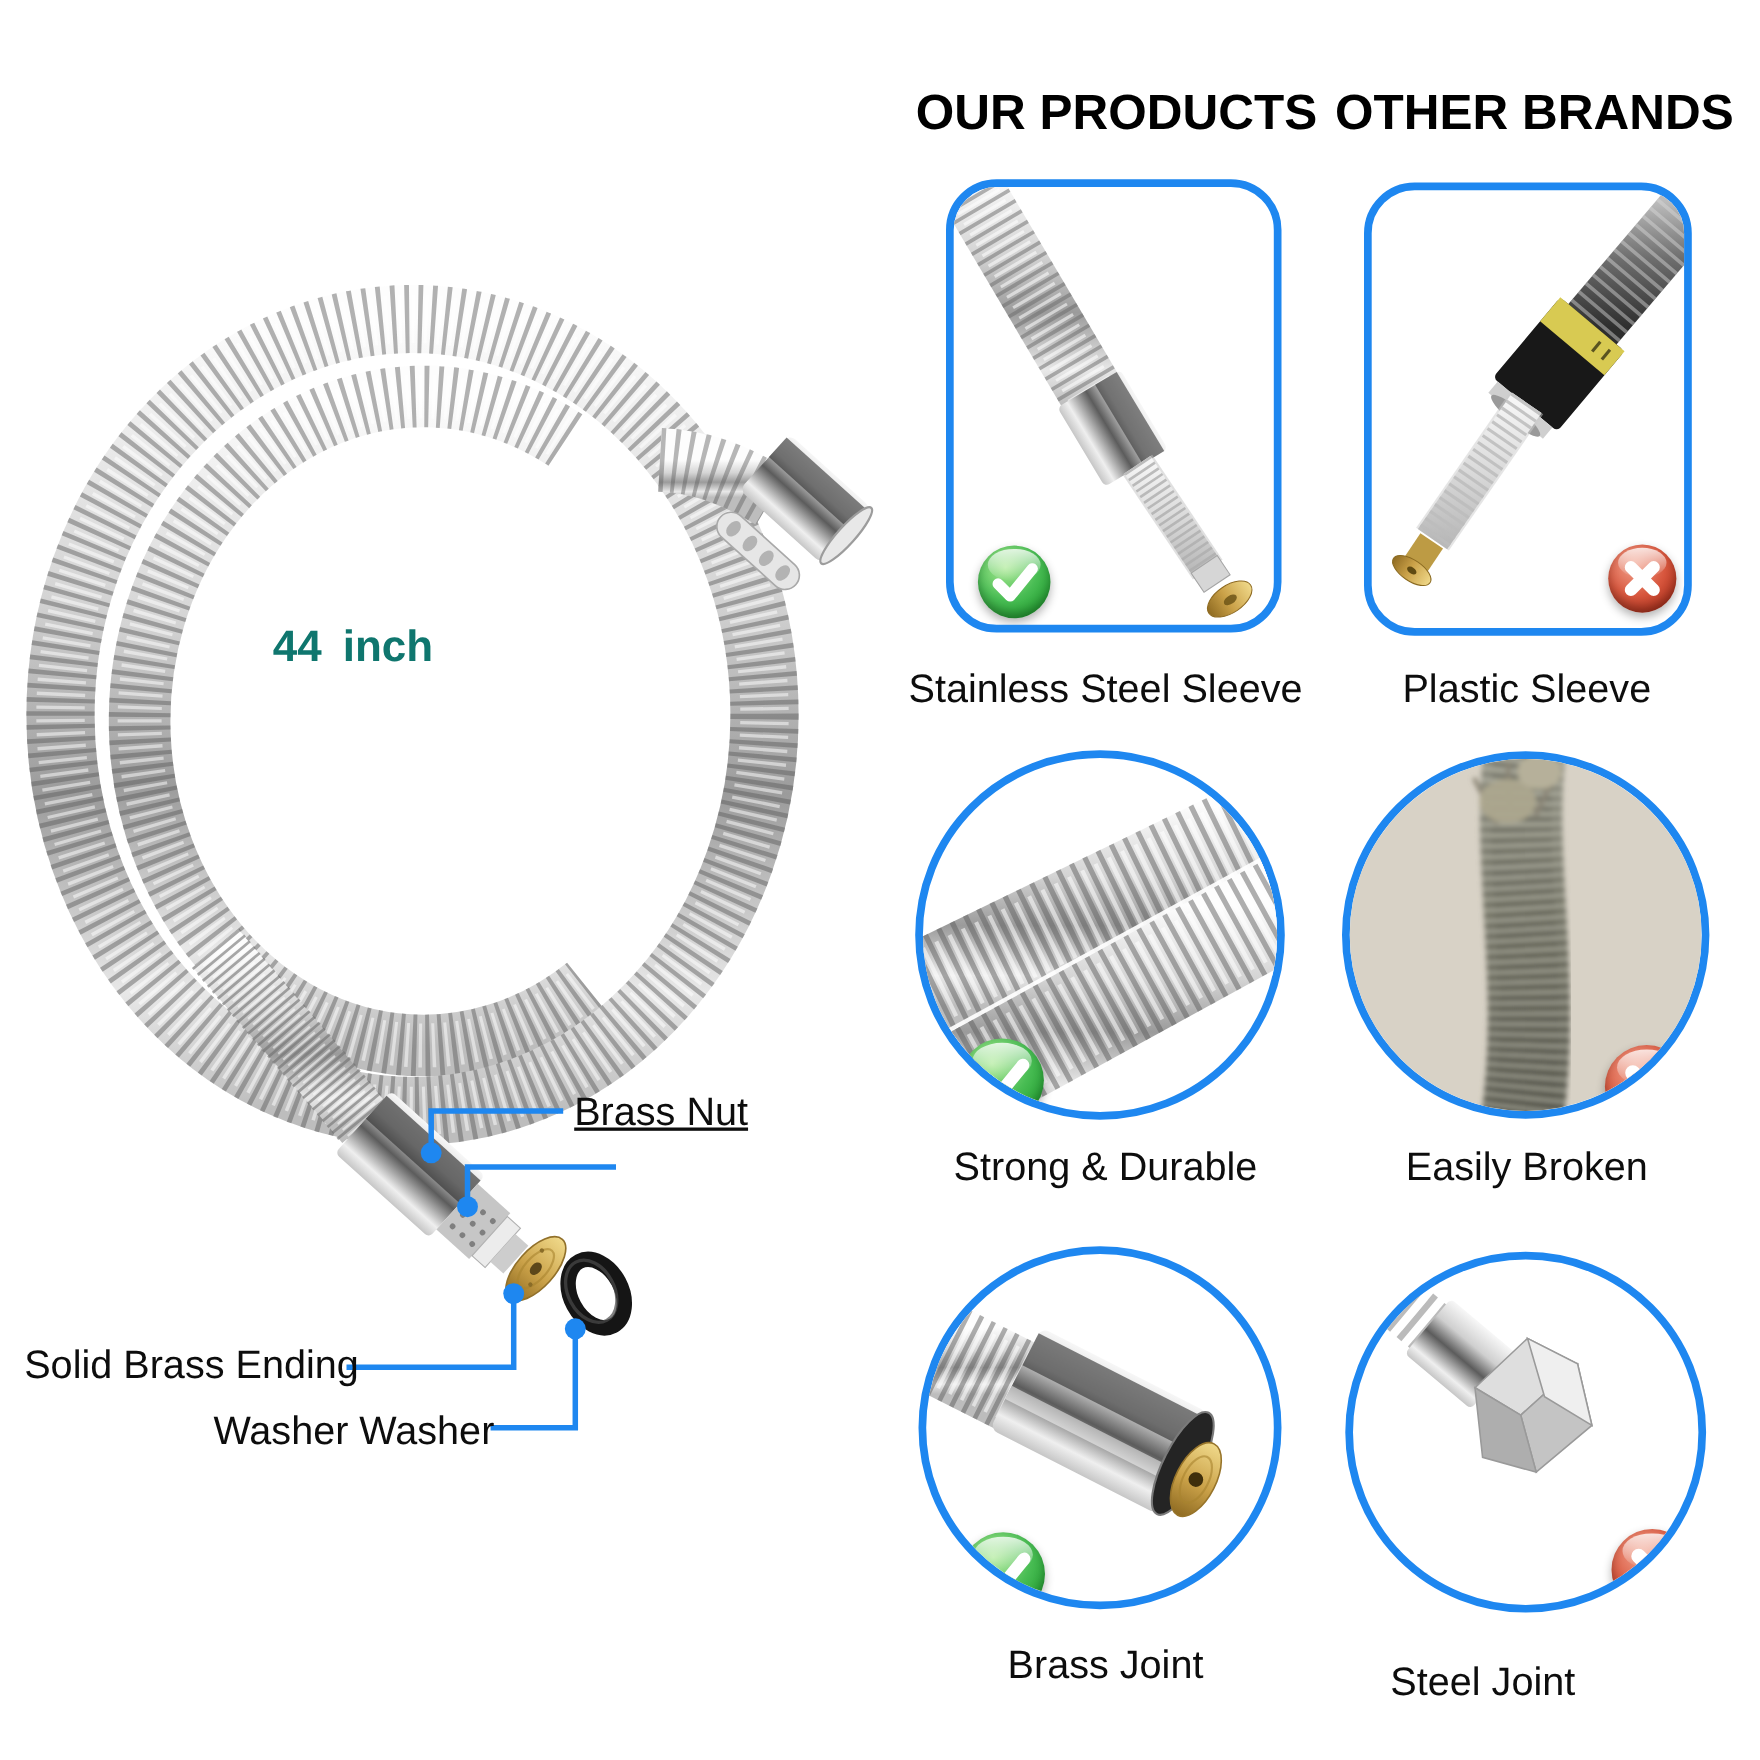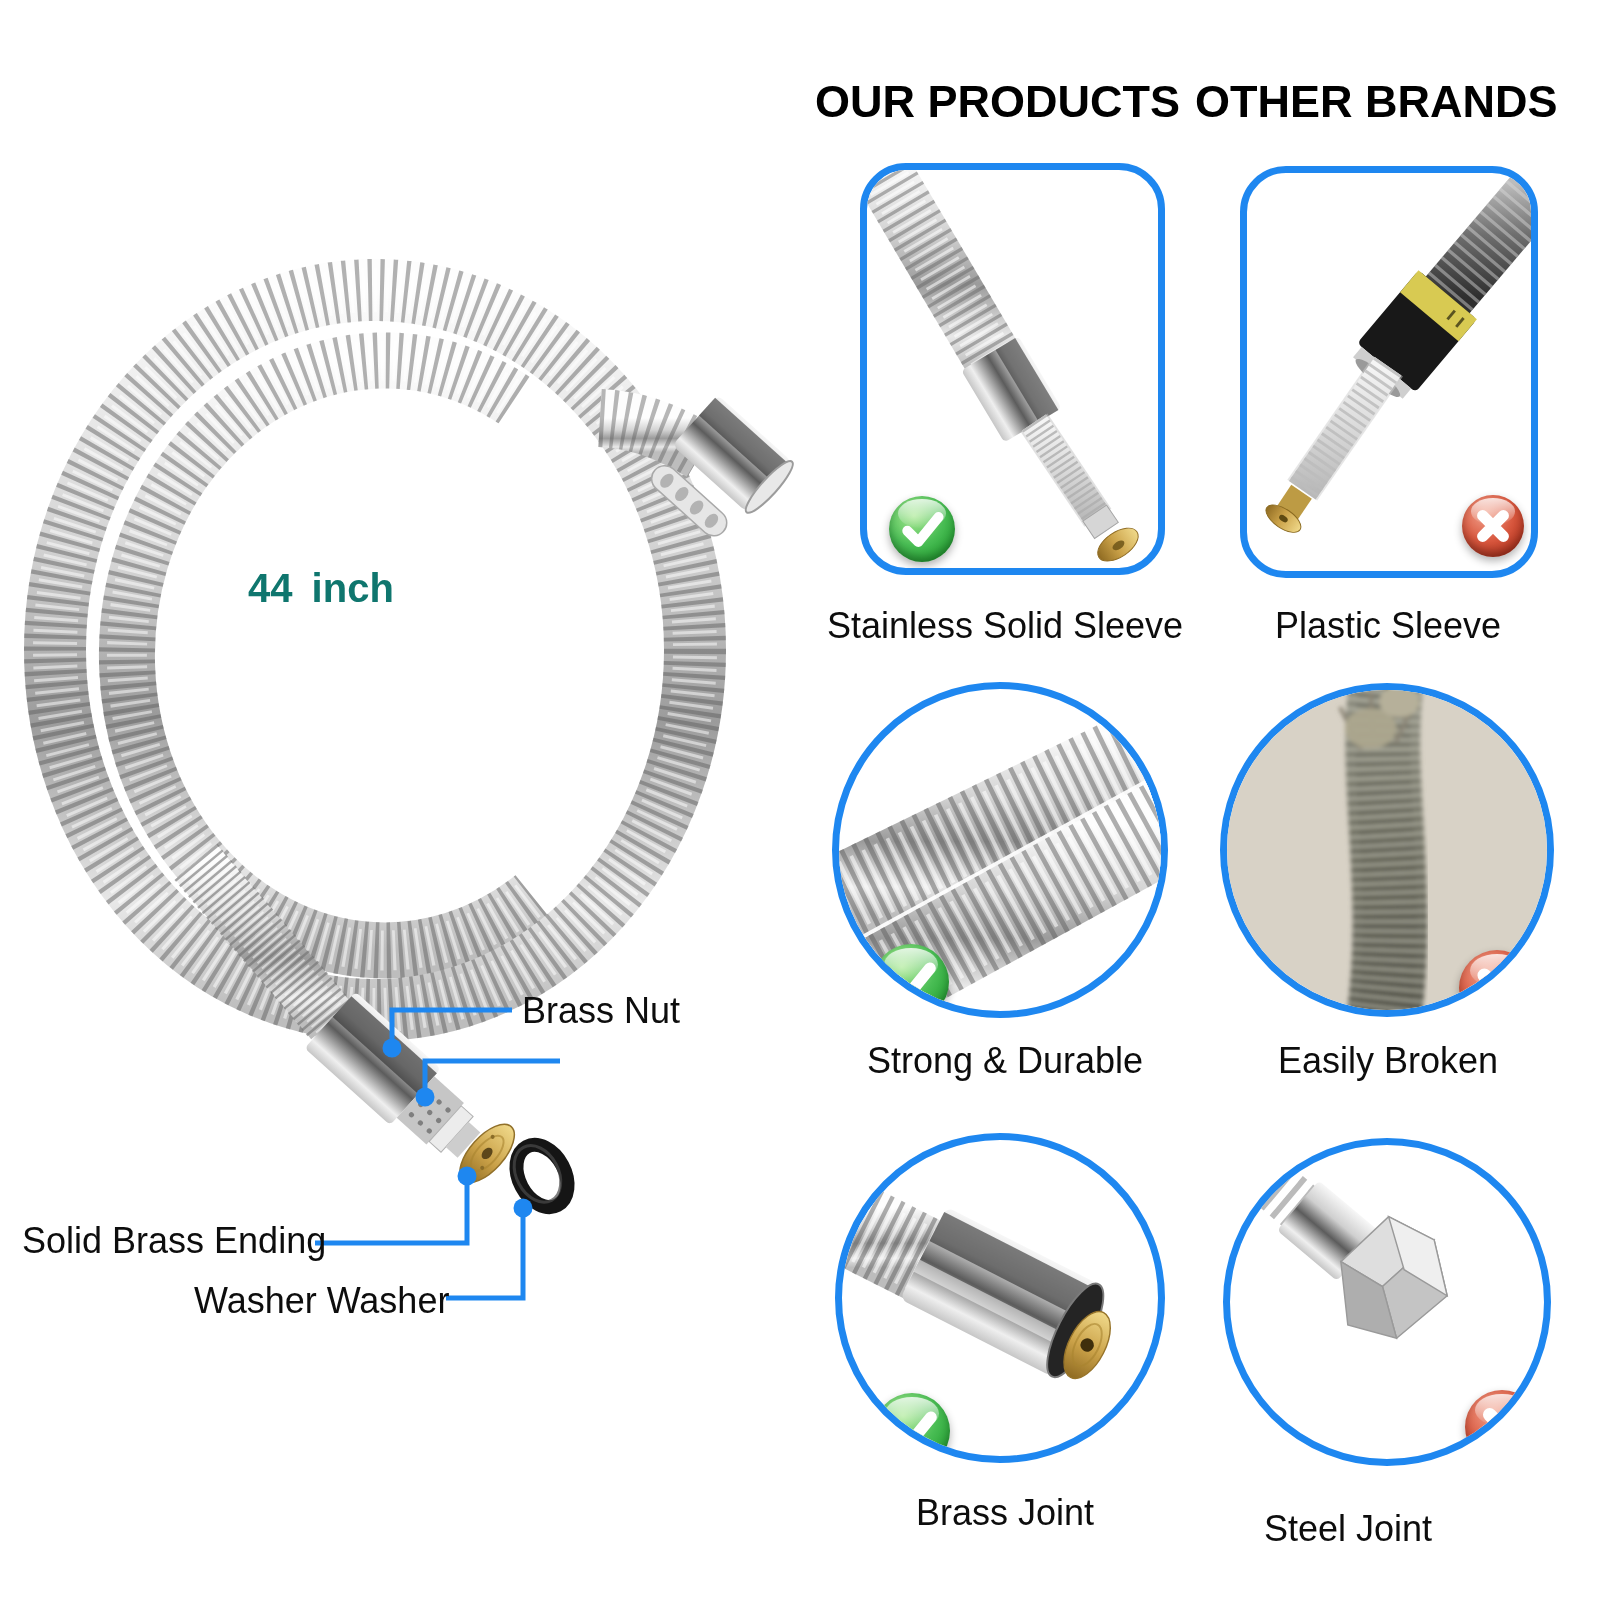--- a/index.html
+++ b/index.html
@@ -1,19 +1,19 @@
 <!DOCTYPE html>
 <html><head>
 <meta charset="utf-8">
 <style>
   :root{ --accent:#1e87f0; }
   html,body{margin:0;padding:0;background:#fff;}
   body{font-family:"Liberation Sans", sans-serif; color:#0d0d0d;}
   .canvas{position:relative;width:1600px;height:1600px;background:#fff;overflow:hidden;}
-  .hdr{position:absolute;font-weight:bold;font-size:45px;letter-spacing:0px;text-align:left;color:#000;}
+  .hdr{position:absolute;font-weight:bold;font-size:45px;letter-spacing:0px;text-align:center;color:#000;}
   .caption{position:absolute;font-size:36px;text-align:center;color:#0d0d0d;}
   .callout{position:absolute;font-size:36px;color:#0d0d0d;white-space:nowrap;line-height:1.16;}
   .len-label{position:absolute;left:248px;top:566px;font-size:40px;font-weight:bold;word-spacing:8px;color:#0f766e;}
   .panel{position:absolute;background:#fff;border:7px solid var(--accent);box-sizing:border-box;overflow:hidden;}
   .panel.rect{border-radius:46px;}
   .panel.round{border-radius:50%;}
   .panel svg.fill{position:absolute;left:0;top:0;width:100%;height:100%;}
   .badge{position:absolute;border-radius:50%;box-shadow:0 4px 9px rgba(0,0,0,.30), inset 0 -5px 9px rgba(0,0,0,.28);}
   .badge::before{content:'';position:absolute;left:14%;top:5%;width:72%;height:44%;border-radius:50%;
     background:linear-gradient(rgba(255,255,255,.8), rgba(255,255,255,.03));}
@@ -143,21 +143,21 @@
     <g fill="#1e87f0">
       <circle cx="392" cy="1048" r="9.5"></circle>
       <circle cx="425" cy="1097" r="9.5"></circle>
       <circle cx="467" cy="1176" r="9.5"></circle>
       <circle cx="523" cy="1208" r="9.5"></circle>
     </g>
   </svg>
 
   <div class="len-label">44 inch</div>
 
-  <div class="callout" style="left:522px;top:990px;">Brass Nut</div>
+  <div class="callout" style="left:522px;top:990px;text-decoration:underline;">Brass Nut</div>
   <div class="callout" style="left:22px;top:1220px;">Solid Brass Ending</div>
   <div class="callout" style="left:194px;top:1280px;">Washer Washer</div>
 
   
   <div class="hdr" style="left:815px;top:76px;width:400px;">OUR PRODUCTS</div>
   <div class="hdr" style="left:1195px;top:76px;width:400px;">OTHER BRANDS</div>
 
   
   <div class="panel rect" style="left:860px;top:163px;width:305px;height:412px;">
     <svg class="fill" viewBox="0 0 305 412">
@@ -208,21 +208,21 @@
         <ellipse cx="30" cy="0" rx="3" ry="5" fill="#5f4a12"></ellipse>
       </g>
     </svg>
     <div class="badge red" style="left:215px;top:322px;width:62px;height:62px;">
       <svg viewBox="0 0 72 72">
           <path d="M24 24 L48 48 M48 24 L24 48" fill="none" stroke="#fff" stroke-width="13" stroke-linecap="round"></path>
         </svg>
     </div>
   </div>
 
-  <div class="caption" style="left:810px;top:605px;width:390px;">Stainless Solid Sleeve</div>
+  <div class="caption" style="left:810px;top:605px;width:390px;">Stainless Steel Sleeve</div>
   <div class="caption" style="left:1193px;top:605px;width:390px;text-align:center;">Plastic Sleeve</div>
 
   
   <div class="panel round" style="left:832px;top:682px;width:336px;height:336px;">
     <svg class="fill" viewBox="0 0 336 336">
       <path d="M -30 235 L 360 45" fill="none" stroke="url(#gMetal)" stroke-width="92"></path>
       <path d="M -30 235 L 360 45" fill="none" stroke="#606060" stroke-width="92" stroke-dasharray="5 9" opacity=".5"></path>
       <path d="M -30 235 L 360 45" fill="none" stroke="#fff" stroke-width="72" stroke-dasharray="4 10" stroke-dashoffset="7" opacity=".55"></path>
       <path d="M -20 340 L 345 140" fill="none" stroke="#ffffff" stroke-width="104" opacity=".92"></path>
       <path d="M -20 340 L 345 140" fill="none" stroke="url(#gMetal)" stroke-width="96"></path>

